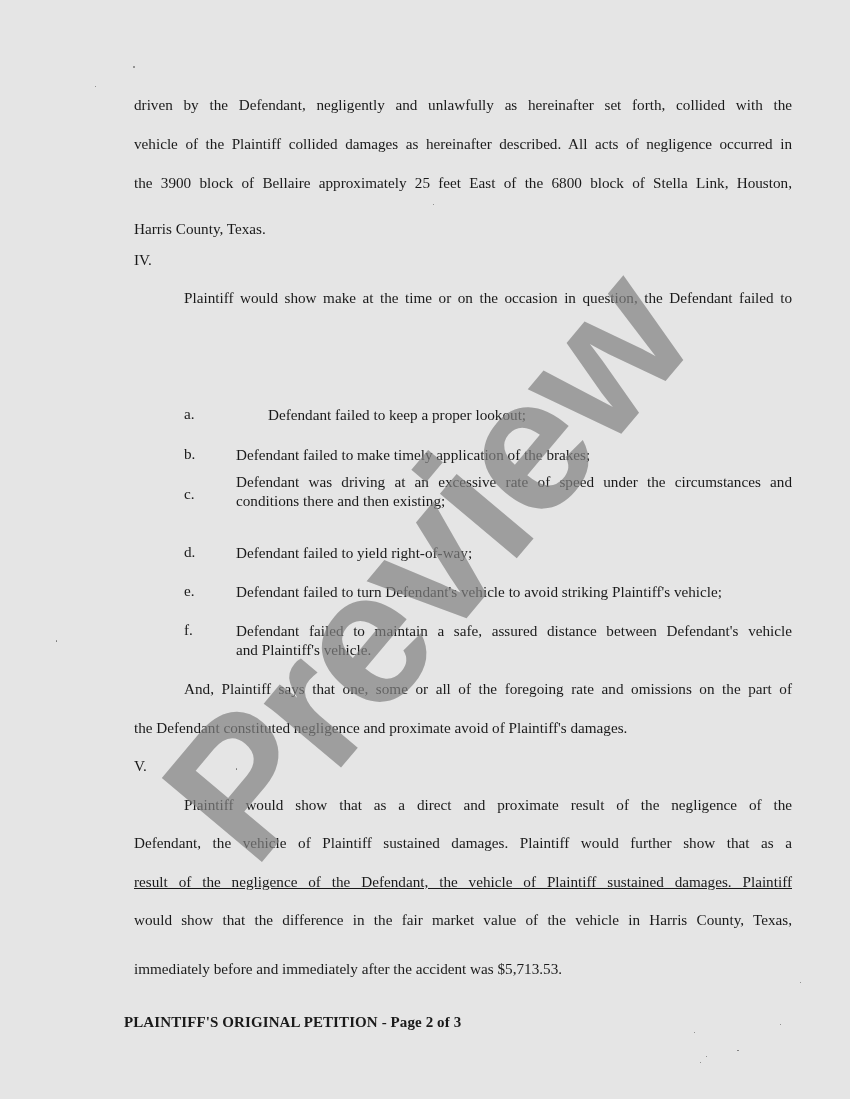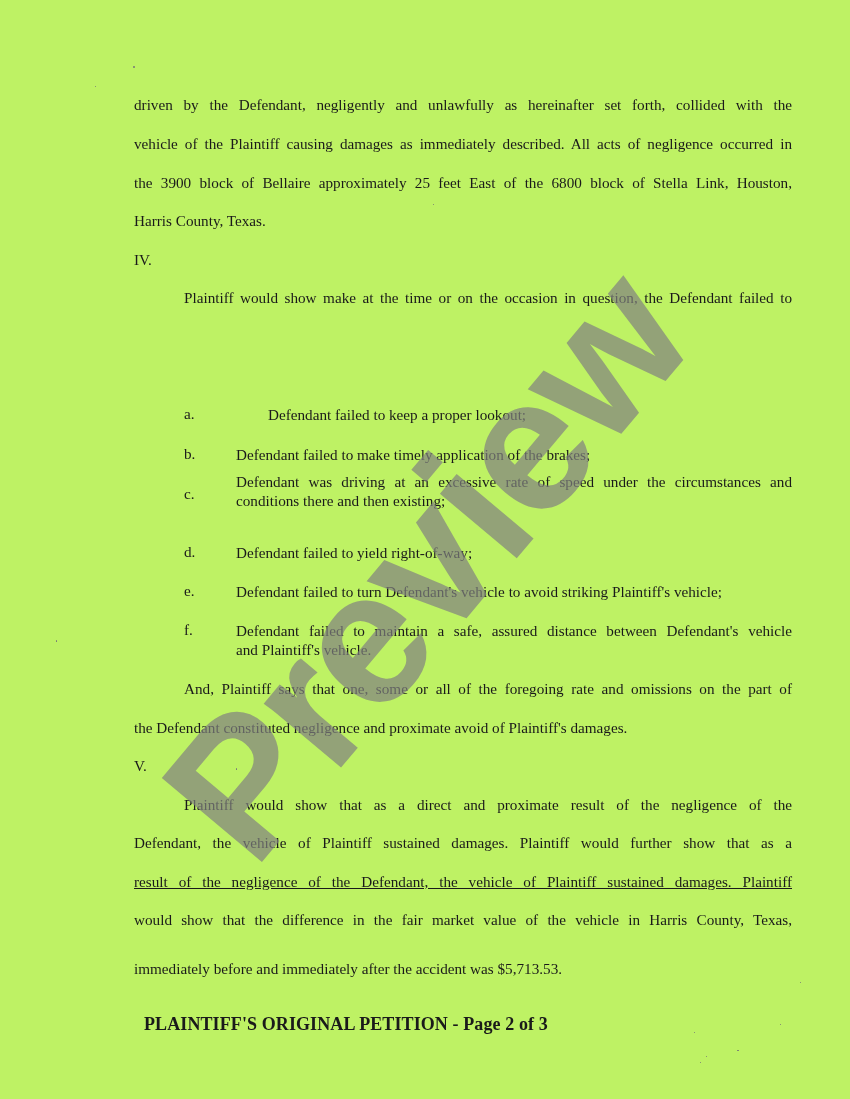--- a/index.html
+++ b/index.html
@@ -12,21 +12,21 @@
       height: 1099px;
       position: relative;
       overflow: hidden;
       font-family: "Liberation Serif", "DejaVu Serif", serif;
       color: #1a1a1a;
     }
     .page {
       position: absolute;
       left: 0; top: 0;
       width: 850px; height: 1099px;
-      background: #bef264;
+      background: #e5e5e5;
     }
     .line {
       position: absolute;
       left: 134px;
       width: 658px;
       font-size: 15.2px;
       line-height: 18px;
       white-space: nowrap;
       text-align: justify;
       text-align-last: justify;
@@ -63,23 +63,23 @@
       display: block;
       white-space: nowrap;
       text-align: justify;
       text-align-last: justify;
     }
     .item-text .l.last {
       text-align-last: left;
     }
     .footer {
       position: absolute;
-      left: 144px;
+      left: 124px;
       top: 1014px;
-      font-size: 18px;
+      font-size: 15px;
       font-weight: bold;
       letter-spacing: 0.1px;
       white-space: nowrap;
     }
     .footer .page-no {
       font-weight: bold;
     }
     .watermark {
       position: absolute;
       left: 75px;
@@ -102,23 +102,23 @@
       background: #777;
       border-radius: 1px;
     }
   </style>
 </head>
 <body>
 
 <div class="page">
 
   <div class="line" style="top:96px;">driven by the Defendant, negligently and unlawfully as hereinafter set forth, collided with the</div>
-  <div class="line" style="top:135px;">vehicle of the Plaintiff causing damages as immediately described.  All acts of negligence occurred in</div>
+  <div class="line" style="top:135px;">vehicle of the Plaintiff collided damages as hereinafter described.  All acts of negligence occurred in</div>
   <div class="line" style="top:174px;">the 3900 block of Bellaire approximately 25 feet East of the 6800 block of Stella Link, Houston,</div>
-  <div class="line last" style="top:212px;">Harris County, Texas.</div>
+  <div class="line last" style="top:220px;">Harris County, Texas.</div>
 
   <div class="heading" style="top:251px;">IV.</div>
   <div class="line indent" style="top:289px;">Plaintiff would show make at the time or on the occasion in question, the Defendant failed to</div>
 
   <div class="item-letter" style="top:405px;">a.</div>
   <div class="item-text" style="top:405px;margin-left:32px;">
     <span class="l last">Defendant failed to keep a proper lookout;</span>
   </div>
 
   <div class="item-letter" style="top:445px;">b.</div>

